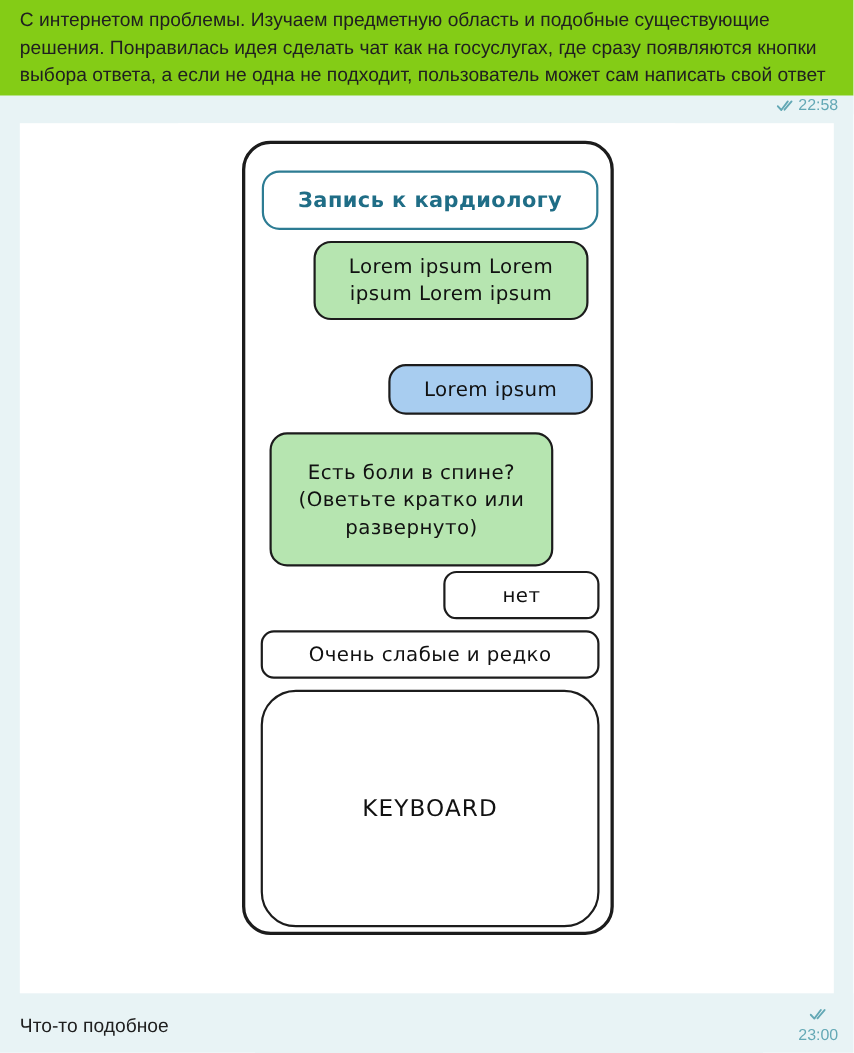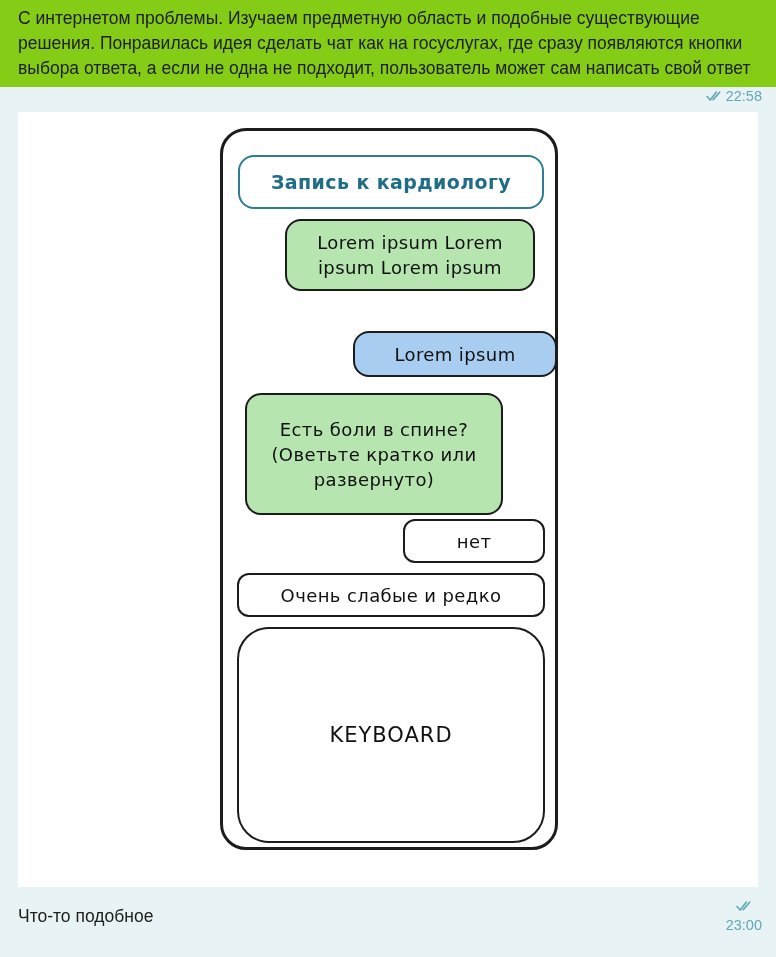--- a/index.html
+++ b/index.html
@@ -121,21 +121,21 @@
     font-size: 18px;
     color: #111;
     line-height: 25px;
     padding: 4px 10px;
   }
   .bubble.green { background: #b6e5b0; border-radius: 16px; }
   .bubble.blue  { background: #a8cdf0; border-radius: 16px; }
   .bubble.white { background: #ffffff; border-radius: 12px; }
 
   .b-lorem1 { left: 22px;  top: 88px; width: 250px; height: 72px; margin-left: 40px; }
-  .b-lorem2 { left: 130px; top: 200px; width: 204px; height: 46px; }
+  .b-lorem2 { left: 130px; top: 200px; width: 186px; height: 46px; }
   .b-question{ left: 22px;  top: 262px; width: 258px; height: 122px; }
 
   .btn-yes { left: 14px;  top: 388px; width: 158px; height: 44px; }
   .btn-no  { left: 180px; top: 388px; width: 142px; height: 44px; }
   .btn-long{ left: 14px;  top: 442px; width: 308px; height: 44px; }
 
   .keyboard {
     position: absolute;
     left: 14px;
     top: 496px;
@@ -153,21 +153,21 @@
     font-size: 21px;
     color: #111;
     letter-spacing: 1px;
   }
 
   
   .msg-bottom {
     display: flex;
     align-items: center;
     justify-content: space-between;
-    padding: 13px 14px 24px 18px;
+    padding: 13px 14px 8px 18px;
     background: #e8f3f5;
   }
   .msg-bottom .txt {
     font-size: 17.5px;
     color: #202020;
   }
   .msg-bottom .meta {
     display: flex;
     align-items: center;
     gap: 5px;

